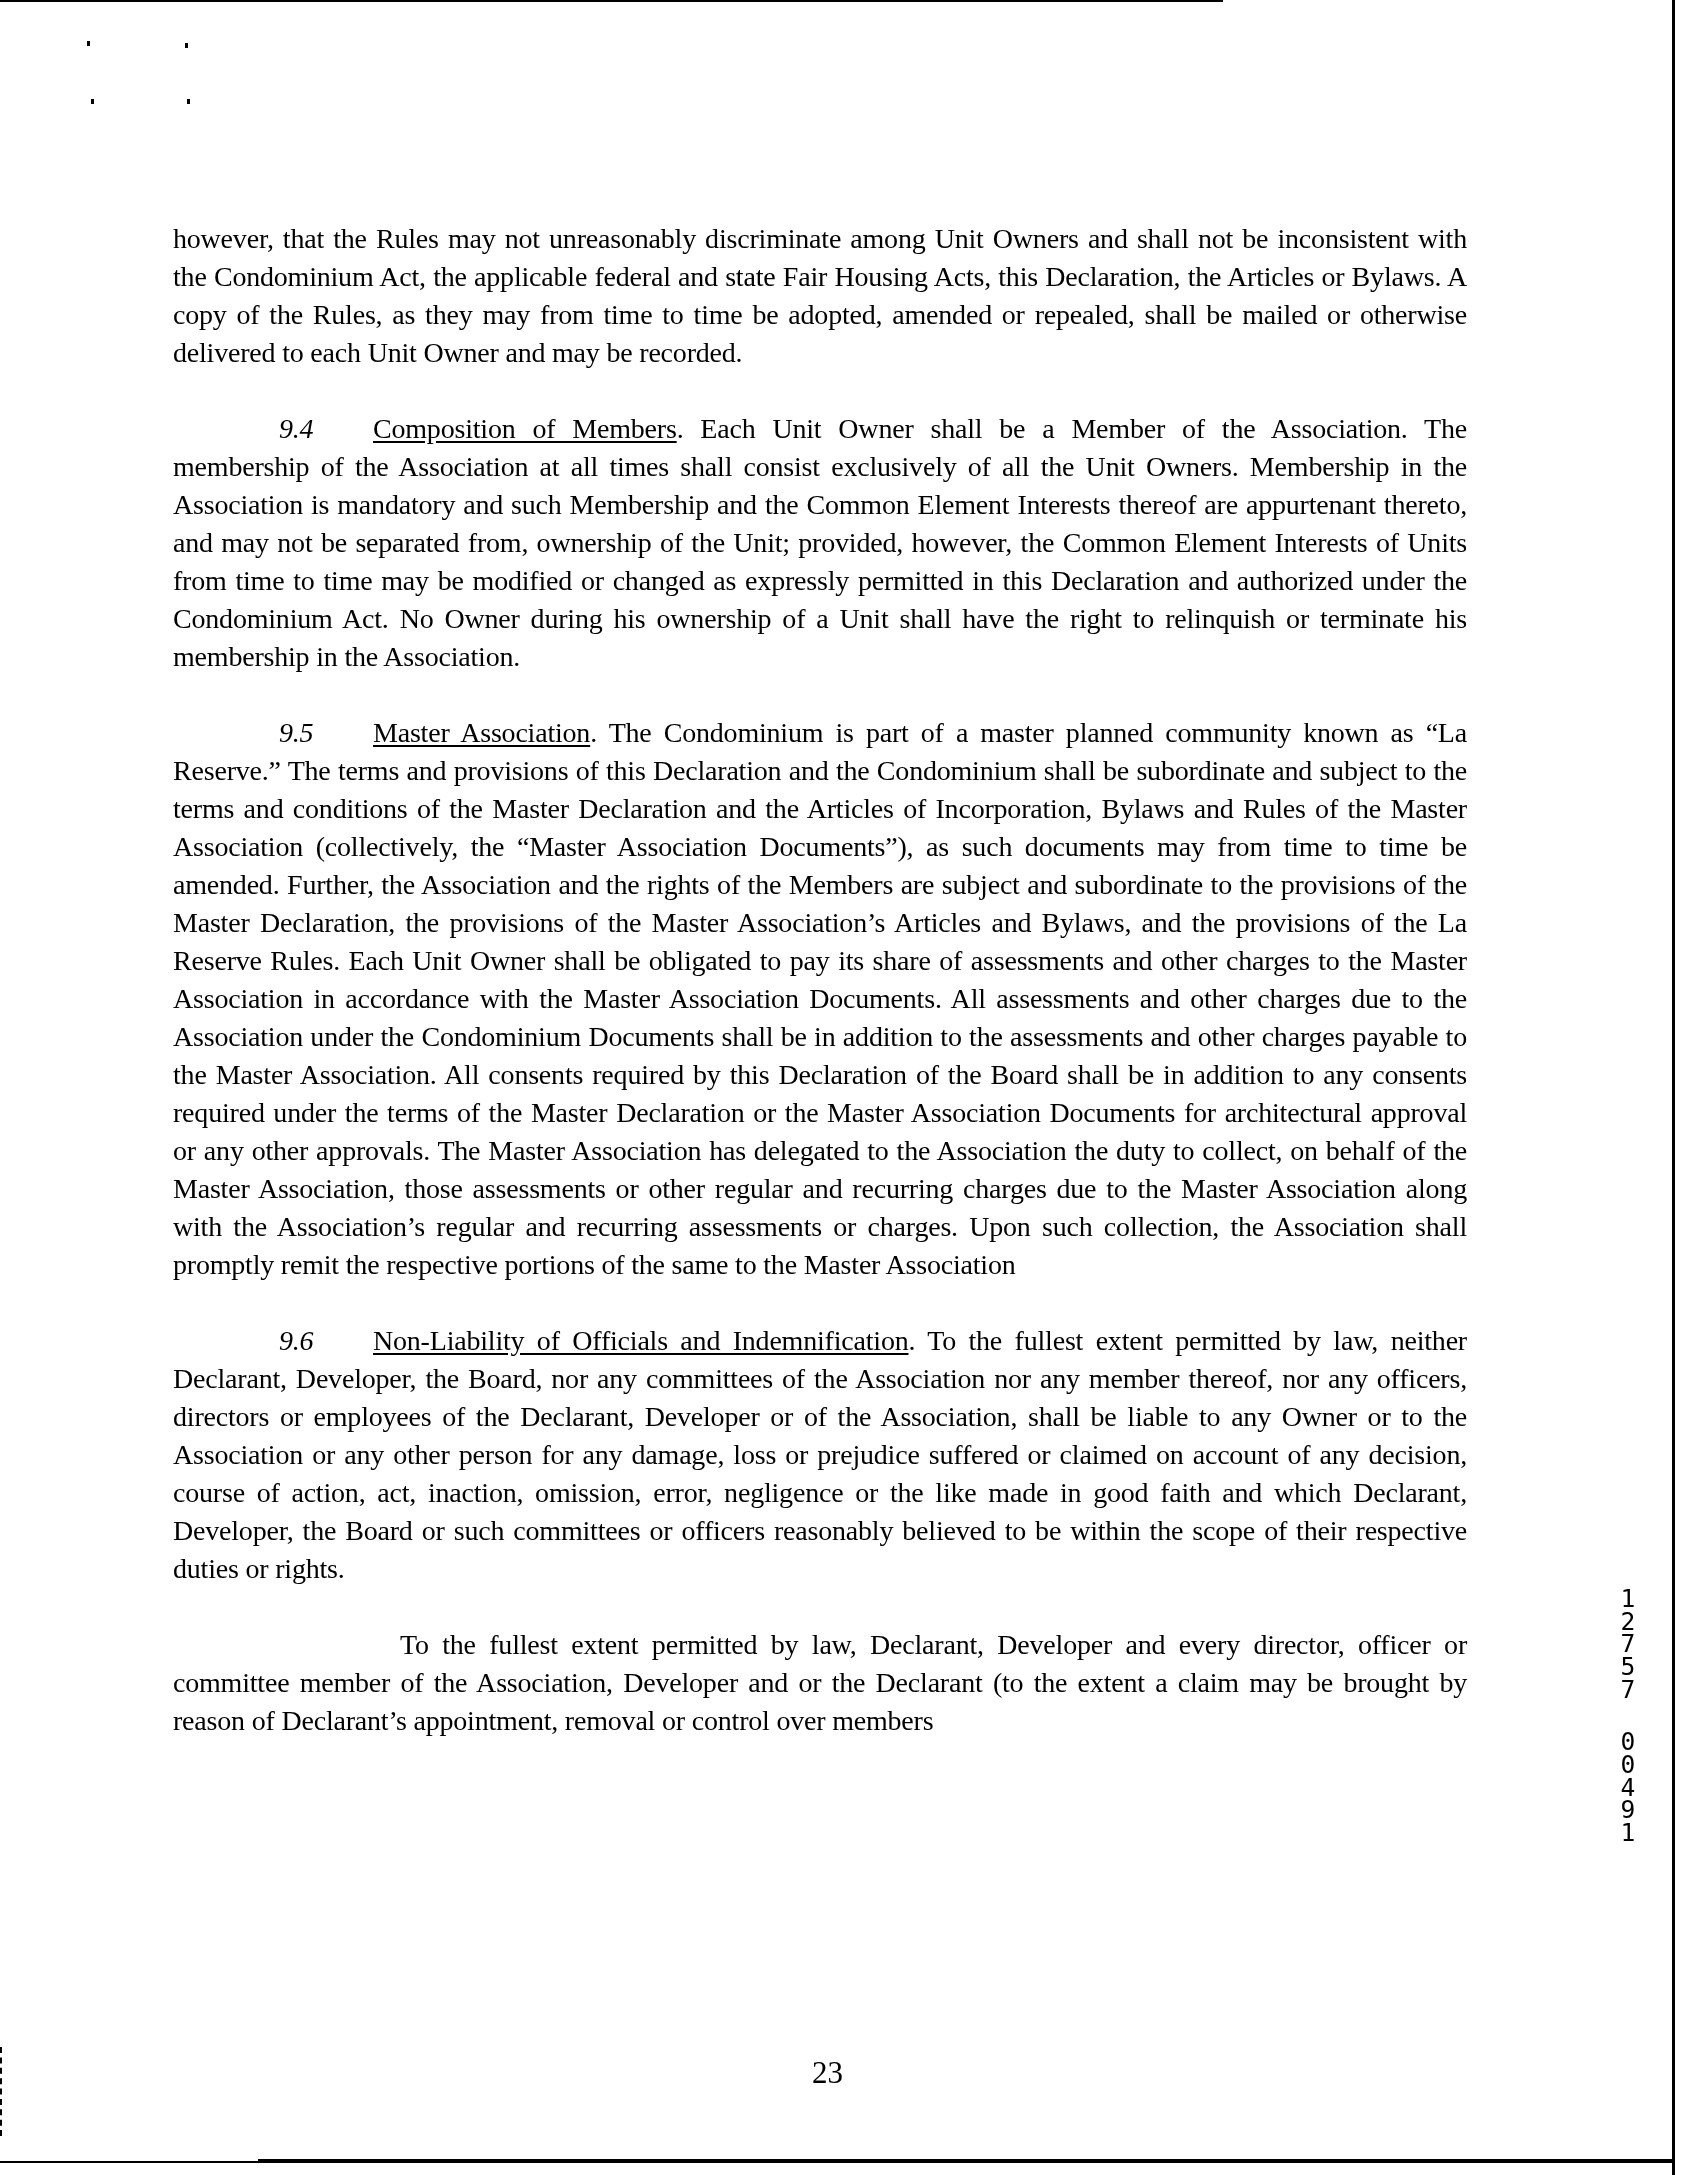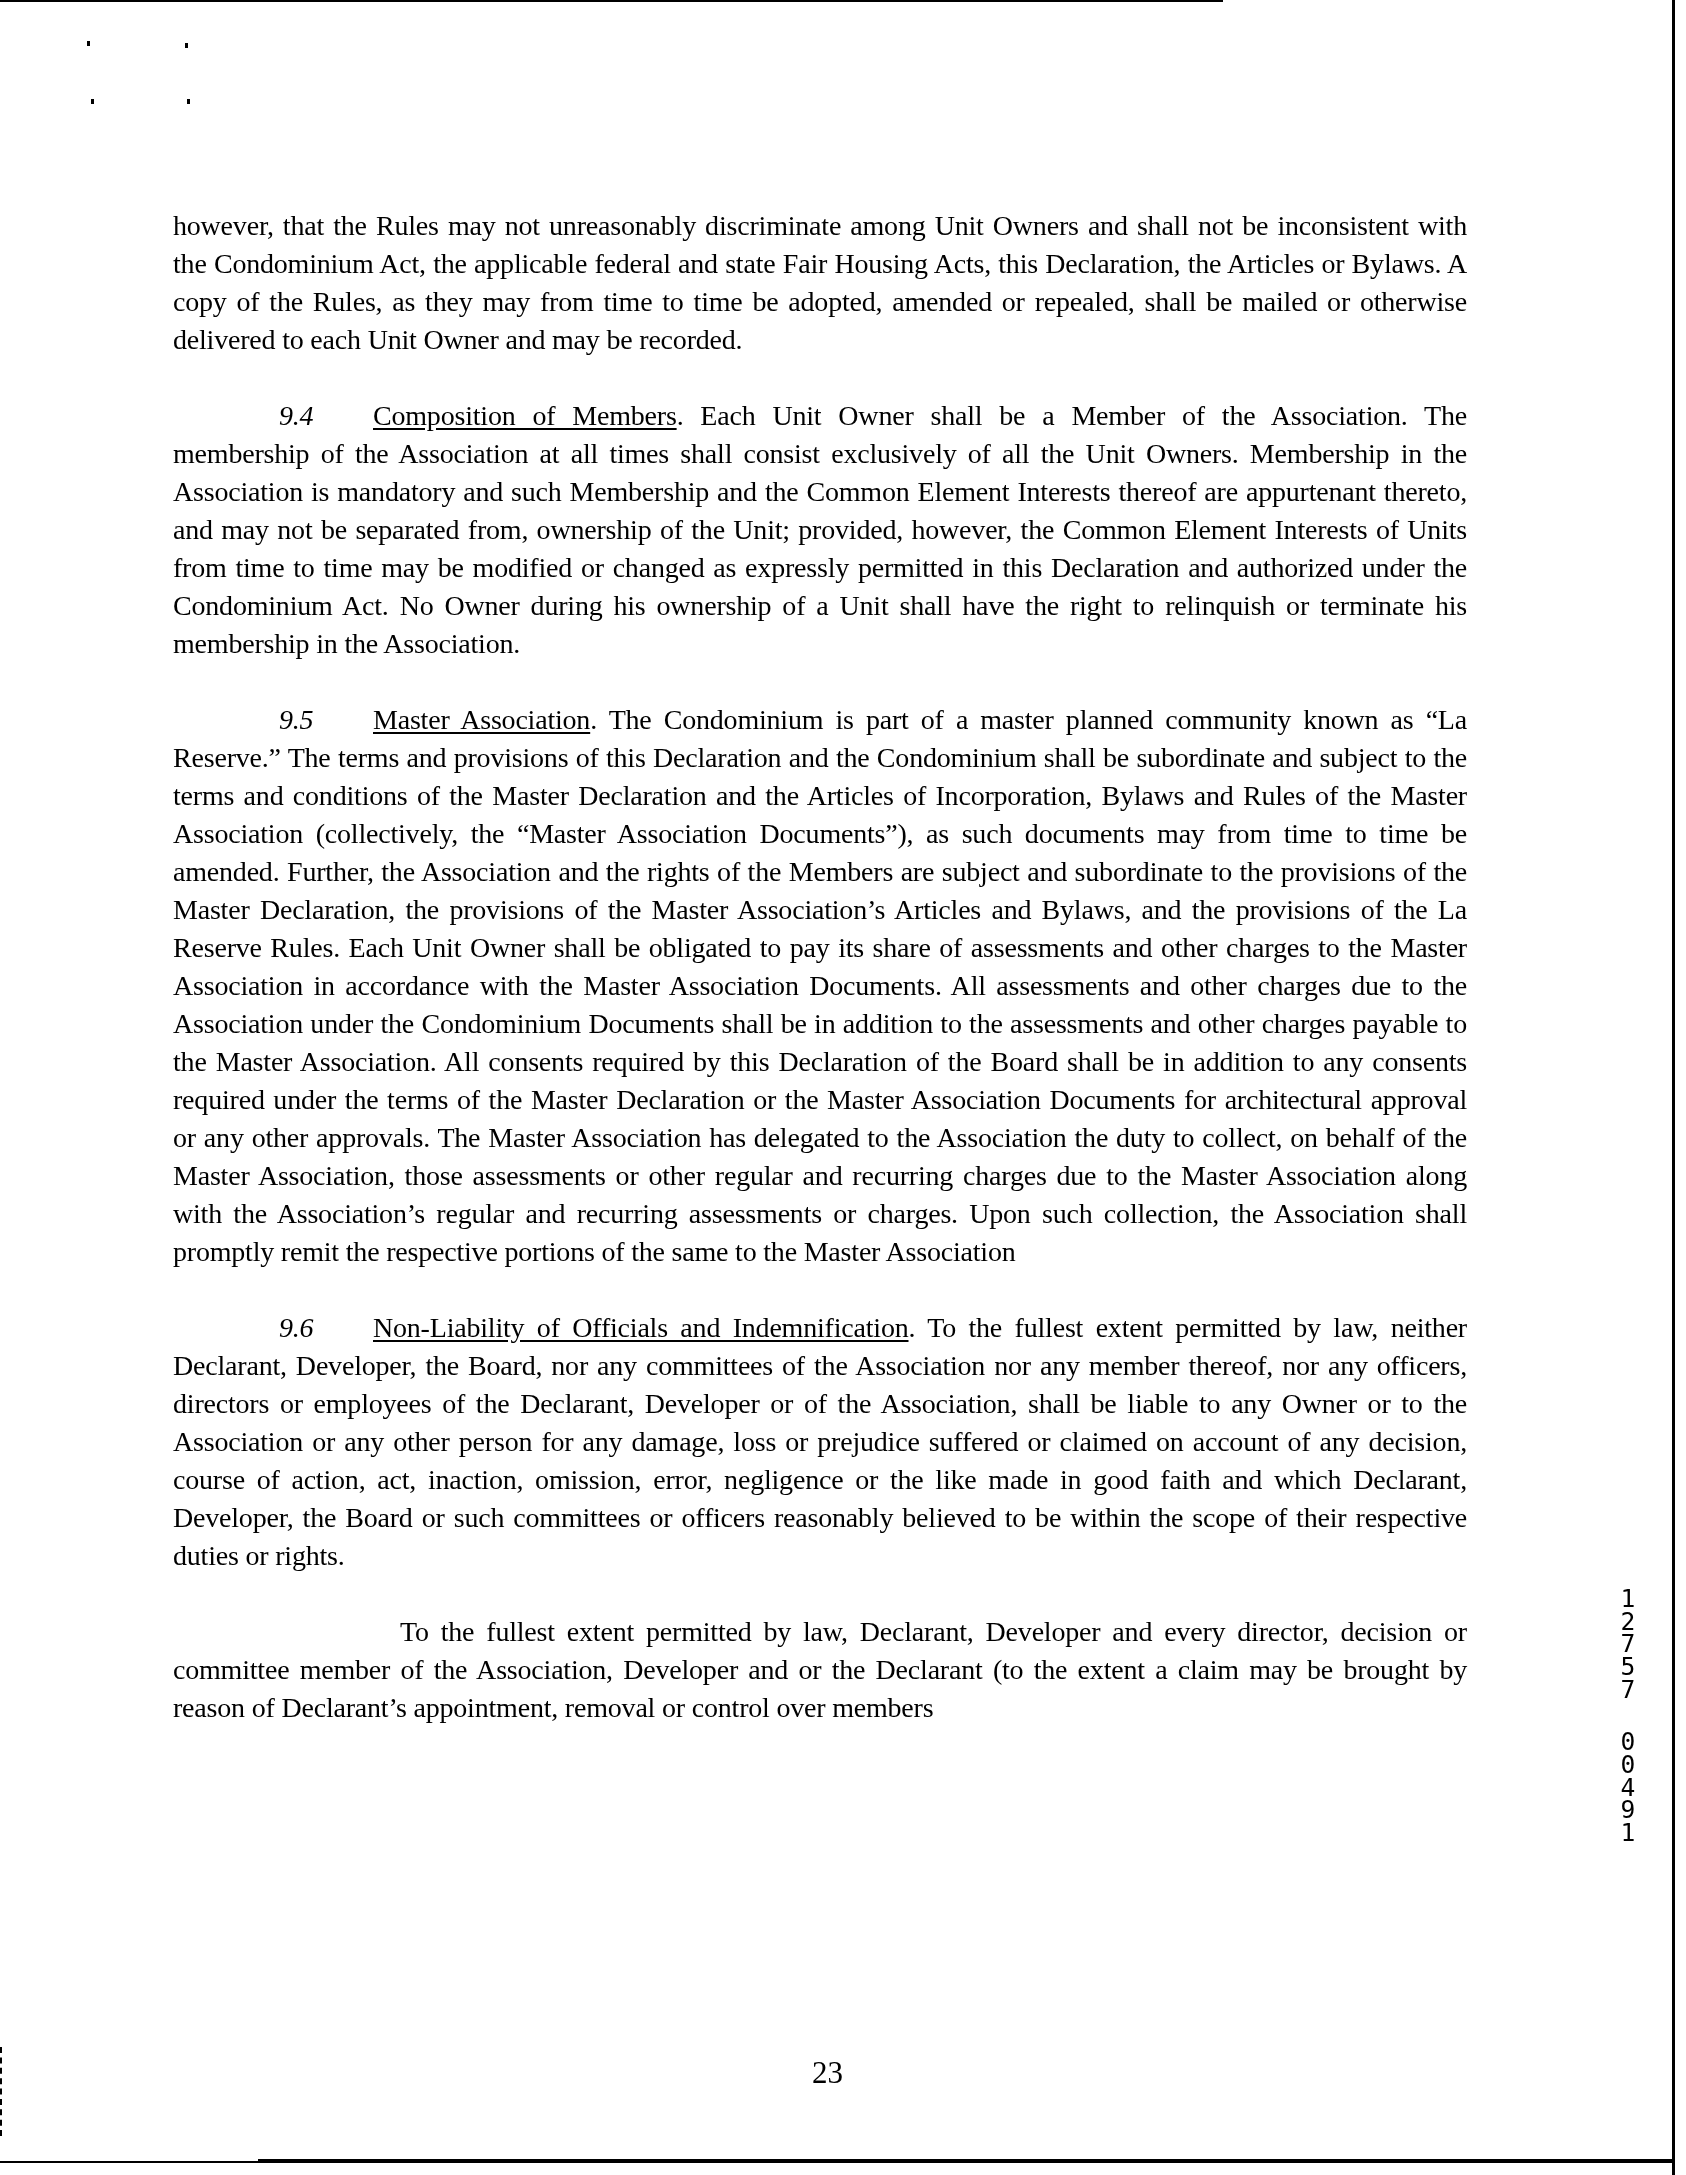--- a/index.html
+++ b/index.html
@@ -54,21 +54,21 @@
       position: absolute;
       left: 173px;
       top: 203px;
       width: 1294px;
       font-size: 28px;
       line-height: 38px;
       text-align: justify;
       letter-spacing: -0.2px;
     }
     .para {
-      margin: 4px 0 38px 0;
+      margin: 17px 0 38px 0;
       text-align: justify;
     }
     .sec-num {
       display: inline-block;
       width: 94px;
       margin-left: 106px;
       font-style: italic;
     }
     .sec-title {
       text-decoration: underline;
@@ -125,21 +125,21 @@
   </p>
 
   <p class="para">
     <span class="sec-num">9.5</span><span class="sec-title">Master Association</span><span>. The Condominium is part of a master planned community known as “La Reserve.” The terms and provisions of this Declaration and the Condominium shall be subordinate and subject to the terms and conditions of the Master Declaration and the Articles of Incorporation, Bylaws and Rules of the Master Association (collectively, the “Master Association Documents”), as such documents may from time to time be amended.  Further, the Association and the rights of the Members are subject and subordinate to the provisions of the Master Declaration, the provisions of the Master Association’s Articles and Bylaws, and the provisions of the La Reserve Rules.  Each Unit Owner shall be obligated to pay its share of assessments and other charges to the Master Association in accordance with the Master Association Documents. All assessments and other charges due to the Association under the Condominium Documents shall be in addition to the assessments and other charges payable to the Master Association. All consents required by this Declaration of the Board shall be in addition to any consents required under the terms of the Master Declaration or the Master Association Documents for architectural approval or any other approvals. The Master Association has delegated to the Association the duty to collect, on behalf of the Master Association, those assessments or other regular and recurring charges due to the Master Association along with the Association’s regular and recurring assessments or charges.  Upon such collection, the Association shall promptly remit the respective portions of the same to the Master Association</span>
   </p>
 
   <p class="para">
     <span class="sec-num">9.6</span><span class="sec-title">Non-Liability of Officials and Indemnification</span><span>.  To the fullest extent permitted by law, neither Declarant, Developer, the Board, nor any committees of the Association nor any member thereof, nor any officers, directors or employees of the Declarant, Developer or of the Association, shall be liable to any Owner or to the Association or any other person for any damage, loss or prejudice suffered or claimed on account of any decision, course of action, act, inaction, omission, error, negligence or the like made in good faith and which Declarant, Developer, the Board or such committees or officers reasonably believed to be within the scope of their respective duties or rights.</span>
   </p>
 
-  <p class="para indent-deep">To the fullest extent permitted by law, Declarant, Developer and every director, decision or committee member of the Association, Developer and or the Declarant (to the extent a claim may be brought by reason of Declarant’s appointment, removal or control over members</p>
+  <p class="para indent-deep">To the fullest extent permitted by law, Declarant, Developer and every director, officer or committee member of the Association, Developer and or the Declarant (to the extent a claim may be brought by reason of Declarant’s appointment, removal or control over members</p>
 
 </div>
 
 <div class="margin-stamp">
   <span>1</span>
   <span>2</span>
   <span>7</span>
   <span>5</span>
   <span>7</span>
   <span class="gap"></span>

